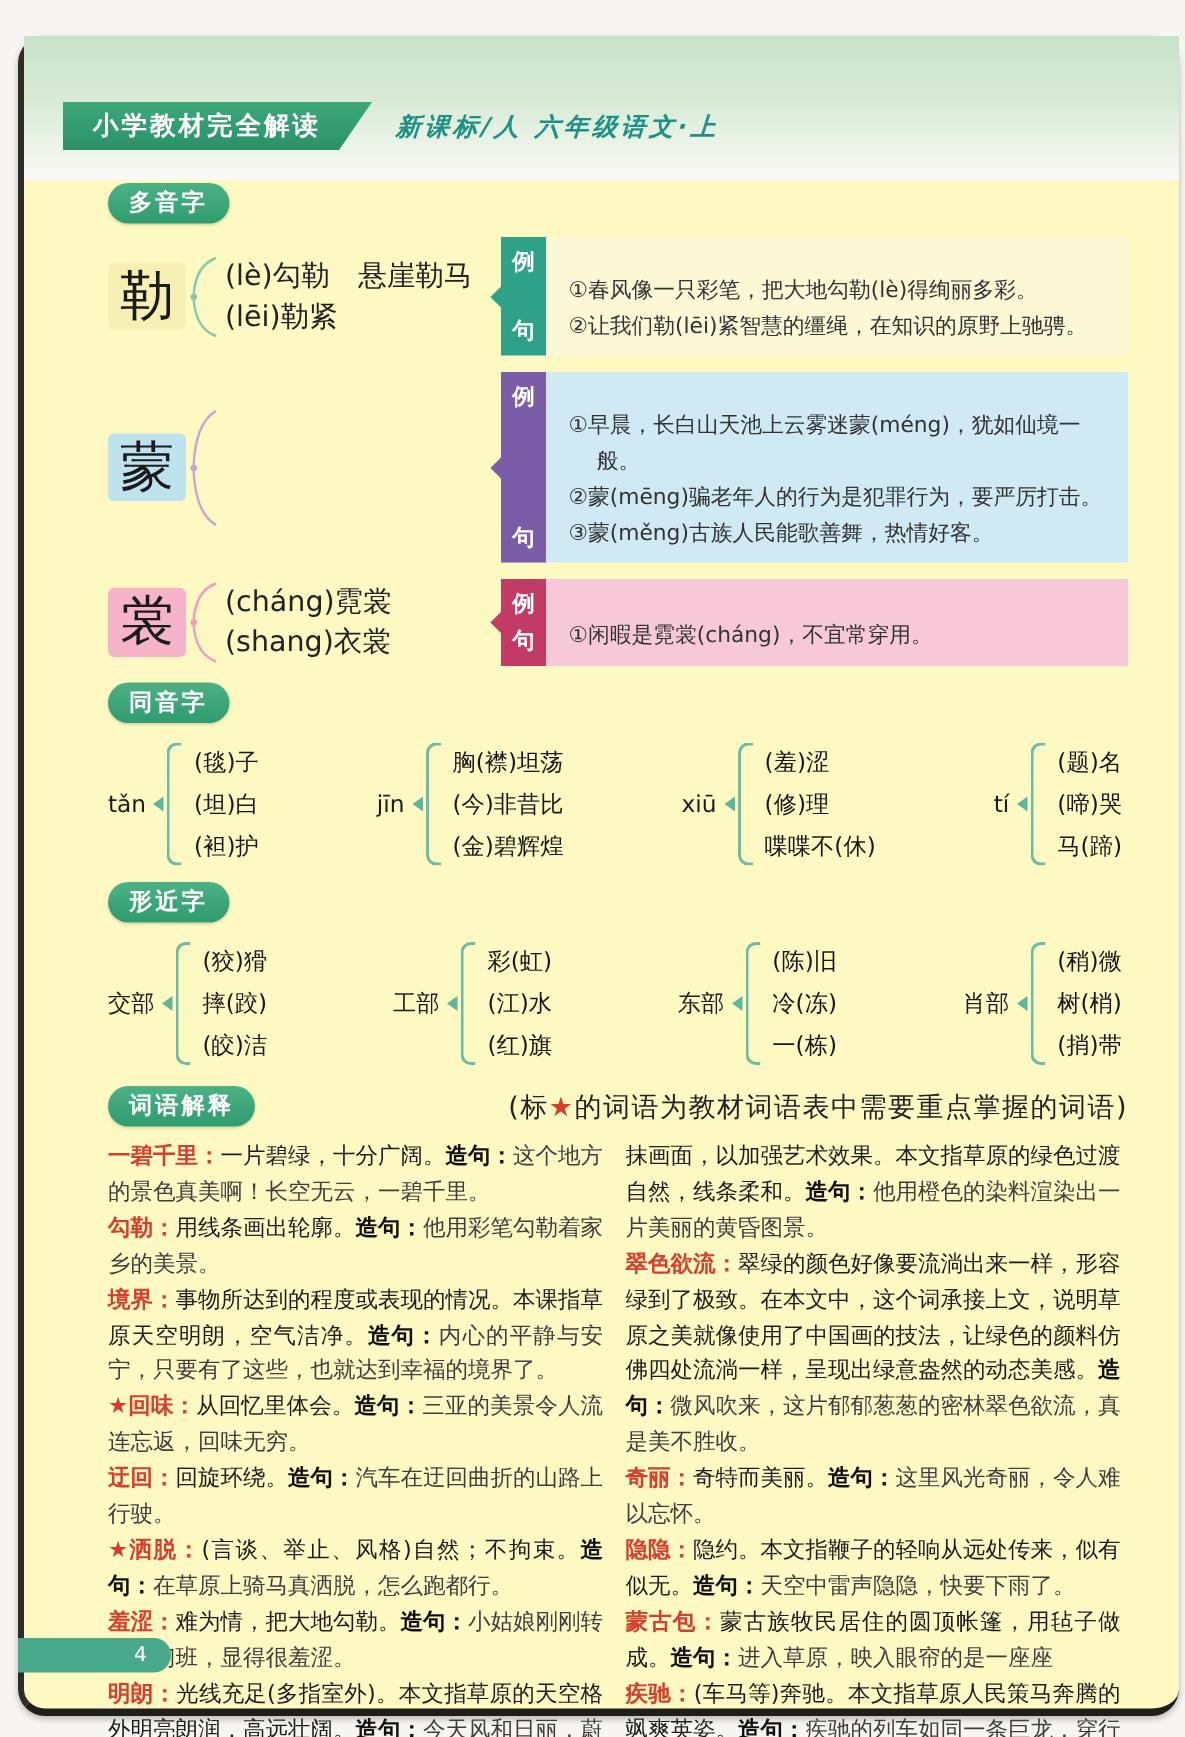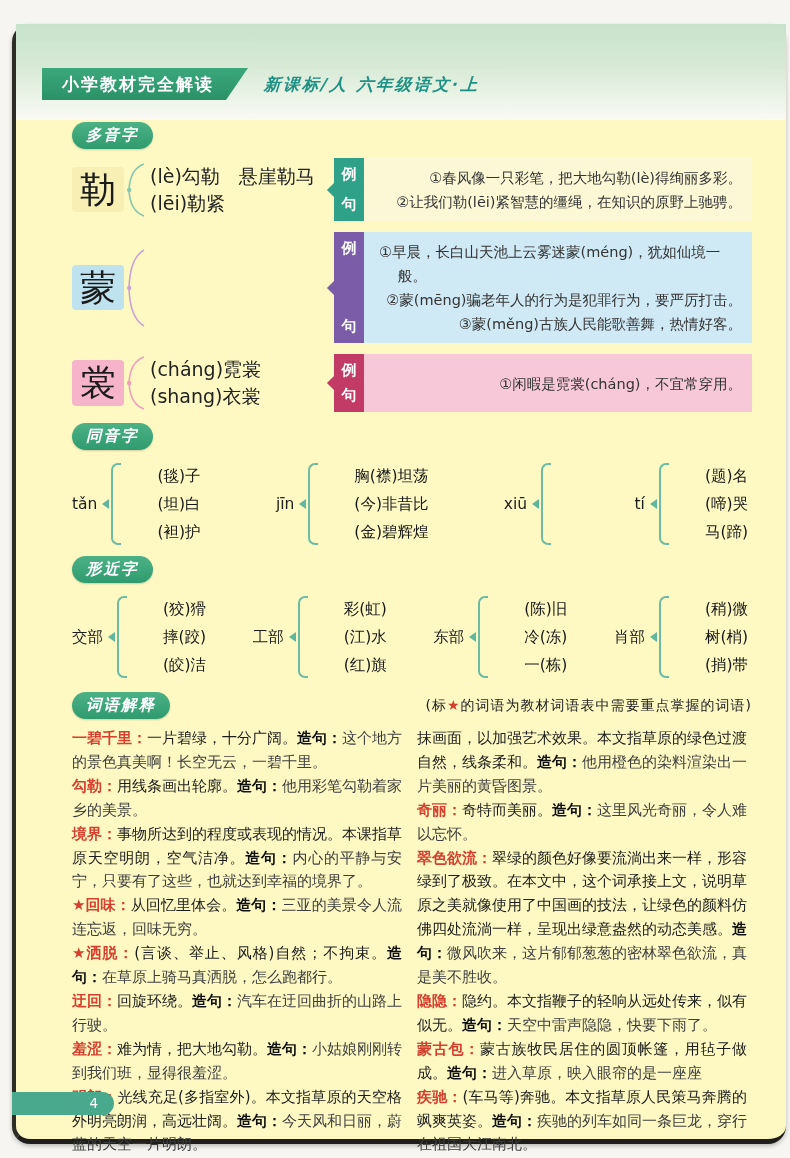--- a/index.html
+++ b/index.html
@@ -33,65 +33,65 @@
   .edition {
     position:absolute; left:248px; top:50px;
     color:#1e9185; font-size:16.5px; font-weight:bold; font-style:italic;
     letter-spacing:2.5px; transform:skewX(-4deg);
   }
   
   .content { padding:2px 34px 0 56px; }
   .sec-badge {
     display:inline-block; background:linear-gradient(180deg,#4cb286,#2f9b6e);
     color:#fff; font-size:15.5px; font-weight:bold; padding:3px 14px;
-    border-radius:14px; letter-spacing:2px; box-shadow:0 1px 2px rgba(0,0,0,.18);font-style:italic;
+    border-radius:14px; letter-spacing:2px; box-shadow:0 1px 2px rgba(0,0,0,.18);
   }
   
   .poly-row { display:flex; align-items:stretch; margin:9px 0 11px; }
   .char-group { width:262px; flex-shrink:0; display:flex; align-items:center; }
   .big-char { font-size:36px; line-height:1.1; padding:3px 8px; border-radius:4px; color:#1b1b1b; }
   .brace { margin:0 4px 0 2px; flex-shrink:0; }
   .readings { font-size:19px; line-height:27px; color:#222; white-space:nowrap; }
   .ex-box { flex:1; display:flex; }
   .ex-badge {
     width:30px; flex-shrink:0; position:relative; margin-right:3px;
     display:flex; flex-direction:column; justify-content:space-between; align-items:center;
     padding:7px 0; color:#fff; font-size:15px; font-weight:bold;
   }
   .ex-badge::after {
     content:""; position:absolute; left:-5px; top:50%;
     width:10px; height:10px; transform:translateY(-50%) rotate(45deg);
     background:inherit;
   }
   .ex-body {
-    flex:1; padding:8px 10px 7px 12px; font-size:14.5px; line-height:24px; color:#333;
-    display:flex; flex-direction:column; justify-content:center;align-items:flex-end;
+    flex:1; padding:24px 10px 7px 12px; font-size:14.5px; line-height:24px; color:#333;
+    display:flex; flex-direction:column; justify-content:center;
   }
   .sent { padding-left:1.3em; text-indent:-1.3em; }
   
   .t0-char{background:#f7efb4;} .t0-badge{background:#2fa189;} .t0-box-bg{background:#fcf8d6;}
   .t1-char{background:#bfe2ef;} .t1-badge{background:#7a5ca8;} .t1-box-bg{background:#cfe9f5;}
   .t2-char{background:#f5b4c9;} .t2-badge{background:#c23b66;} .t2-box-bg{background:#f7c9d8;}
   
   .hz-row { display:flex; justify-content:space-between; margin:12px 4px 10px 0; }
   .hz-group { display:flex; align-items:center; }
   .hz-pin { font-size:15.5px; color:#1d1d1d; margin-right:5px; }
   .hz-arrow {
     width:0; height:0; border-top:5px solid transparent; border-bottom:5px solid transparent;
     border-right:7px solid #5fb69e; margin-right:2px; flex-shrink:0;
   }
   .hz-bracket {
     width:10px; height:82px; flex-shrink:0;
     border-left:2px solid #6cbca5; border-top:2px solid #6cbca5; border-bottom:2px solid #6cbca5;
     border-radius:7px 0 0 7px; margin-right:8px;
   }
-  .hz-items { font-size:15.5px; line-height:28px; color:#161616; white-space:nowrap;margin-left:28px; }
+  .hz-items { font-size:15.5px; line-height:28px; color:#161616; white-space:nowrap; }
   
   .def-head { display:flex; align-items:center; margin:13px 0 8px;justify-content:space-between; }
-  .def-note { font-size:14px; color:#222; margin-left:10px; letter-spacing:1px; }
+  .def-note { font-size:18px; color:#222; margin-left:10px; letter-spacing:1px; }
   .def-note .star { font-weight:normal; }
   .defs { display:flex; gap:15px; }
   .col { width:330px; }
   p.def { margin:0; font-size:15px; line-height:23.9px; text-align:justify; }
   .star { color:#d5402e; font-weight:bold; }
   .term { color:#d5402e; font-weight:bold; }
   .deftext { color:#1c1c1c; }
   .zaoju { color:#101010; font-weight:bold; }
   .senttext { color:#3e3e3e; }
   
@@ -207,20 +207,25 @@
         <div class="hz-items">
           <div>胸(襟)坦荡</div>
           <div>(今)非昔比</div>
           <div>(金)碧辉煌</div>
         </div>
       </div>
       <div class="hz-group">
         <span class="hz-pin">xiū</span>
         <span class="hz-arrow"></span>
         <span class="hz-bracket"></span>
+        <div class="hz-items">
+          <div>(羞)涩</div>
+          <div>(修)理</div>
+          <div>喋喋不(休)</div>
+        </div>
       </div>
       <div class="hz-group">
         <span class="hz-pin">tí</span>
         <span class="hz-arrow"></span>
         <span class="hz-bracket"></span>
         <div class="hz-items">
           <div>(题)名</div>
           <div>(啼)哭</div>
           <div>马(蹄)</div>
         </div>
@@ -282,36 +287,36 @@
       <div class="col">
 
           <p class="def"><span class="star"></span><span class="term">一碧千里：</span><span class="deftext">一片碧绿，十分广阔。</span><span class="zaoju">造句：</span><span class="senttext">这个地方的景色真美啊！长空无云，一碧千里。</span></p>
 
           <p class="def"><span class="star"></span><span class="term">勾勒：</span><span class="deftext">用线条画出轮廓。</span><span class="zaoju">造句：</span><span class="senttext">他用彩笔勾勒着家乡的美景。</span></p>
 
           <p class="def"><span class="star"></span><span class="term">境界：</span><span class="deftext">事物所达到的程度或表现的情况。本课指草原天空明朗，空气洁净。</span><span class="zaoju">造句：</span><span class="senttext">内心的平静与安宁，只要有了这些，也就达到幸福的境界了。</span></p>
 
           <p class="def"><span class="star">★</span><span class="term">回味：</span><span class="deftext">从回忆里体会。</span><span class="zaoju">造句：</span><span class="senttext">三亚的美景令人流连忘返，回味无穷。</span></p>
 
+          <p class="def"><span class="star"></span><span class="term">迂回：</span><span class="deftext">回旋环绕。</span><span class="zaoju">造句：</span><span class="senttext">汽车在迂回曲折的山路上行驶。</span></p>
+
           <p class="def"><span class="star">★</span><span class="term">洒脱：</span><span class="deftext">(言谈、举止、风格)自然；不拘束。</span><span class="zaoju">造句：</span><span class="senttext">在草原上骑马真洒脱，怎么跑都行。</span></p>
 
-          <p class="def"><span class="star"></span><span class="term">迂回：</span><span class="deftext">回旋环绕。</span><span class="zaoju">造句：</span><span class="senttext">汽车在迂回曲折的山路上行驶。</span></p>
-
           <p class="def"><span class="star"></span><span class="term">羞涩：</span><span class="deftext">难为情，把大地勾勒。</span><span class="zaoju">造句：</span><span class="senttext">小姑娘刚刚转到我们班，显得很羞涩。</span></p>
 
           <p class="def"><span class="star"></span><span class="term">明朗：</span><span class="deftext">光线充足(多指室外)。本文指草原的天空格外明亮朗润，高远壮阔。</span><span class="zaoju">造句：</span><span class="senttext">今天风和日丽，蔚蓝的天空一片明朗。</span></p>
 
       </div>
       <div class="col">
 
           <p class="def"><span class="star"></span><span class="term"></span><span class="deftext">抹画面，以加强艺术效果。本文指草原的绿色过渡自然，线条柔和。</span><span class="zaoju">造句：</span><span class="senttext">他用橙色的染料渲染出一片美丽的黄昏图景。</span></p>
 
+          <p class="def"><span class="star"></span><span class="term">翠色欲流：</span><span class="deftext">翠绿的颜色好像要流淌出来一样，形容绿到了极致。在本文中，这个词承接上文，说明草原之美就像使用了中国画的技法，让绿色的颜料仿佛四处流淌一样，呈现出绿意盎然的动态美感。</span><span class="zaoju">造句：</span><span class="senttext">微风吹来，这片郁郁葱葱的密林翠色欲流，真是美不胜收。</span></p>
+
           <p class="def"><span class="star"></span><span class="term">奇丽：</span><span class="deftext">奇特而美丽。</span><span class="zaoju">造句：</span><span class="senttext">这里风光奇丽，令人难以忘怀。</span></p>
-
-          <p class="def"><span class="star"></span><span class="term">翠色欲流：</span><span class="deftext">翠绿的颜色好像要流淌出来一样，形容绿到了极致。在本文中，这个词承接上文，说明草原之美就像使用了中国画的技法，让绿色的颜料仿佛四处流淌一样，呈现出绿意盎然的动态美感。</span><span class="zaoju">造句：</span><span class="senttext">微风吹来，这片郁郁葱葱的密林翠色欲流，真是美不胜收。</span></p>
 
           <p class="def"><span class="star"></span><span class="term">隐隐：</span><span class="deftext">隐约。本文指鞭子的轻响从远处传来，似有似无。</span><span class="zaoju">造句：</span><span class="senttext">天空中雷声隐隐，快要下雨了。</span></p>
 
           <p class="def"><span class="star"></span><span class="term">蒙古包：</span><span class="deftext">蒙古族牧民居住的圆顶帐篷，用毡子做成。</span><span class="zaoju">造句：</span><span class="senttext">进入草原，映入眼帘的是一座座</span></p>
 
           <p class="def"><span class="star"></span><span class="term">疾驰：</span><span class="deftext">(车马等)奔驰。本文指草原人民策马奔腾的飒爽英姿。</span><span class="zaoju">造句：</span><span class="senttext">疾驰的列车如同一条巨龙，穿行在祖国大江南北。</span></p>
 
       </div>
     </div>
 

